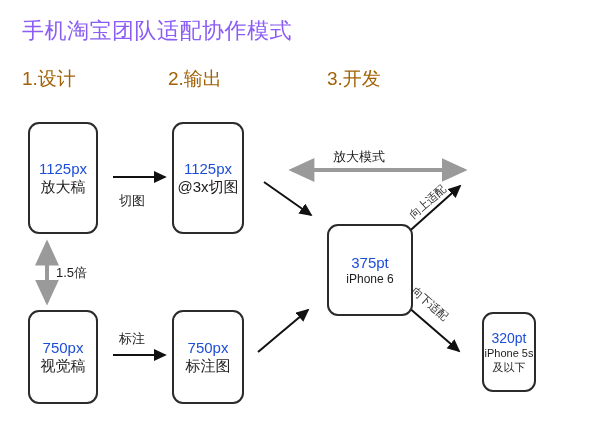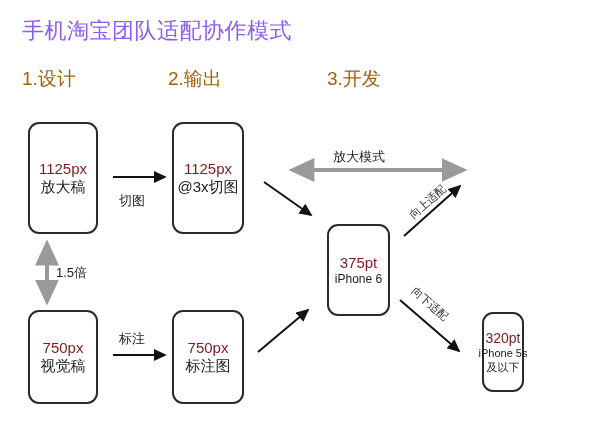--- a/index.html
+++ b/index.html
@@ -37,21 +37,21 @@
     border: 2px solid #2b2b2b;
     border-radius: 11px;
     background: #ffffff;
     display: flex;
     flex-direction: column;
     align-items: center;
     justify-content: center;
     line-height: 1.22;
   }
   .phone .num {
-    color: #7f1d1d;
+    color: #1d4ed8;
     font-size: 15px;
     white-space: nowrap;
   }
   .phone .cap {
     color: #1c1c1c;
     font-size: 15px;
     white-space: nowrap;
   }
   .phone.small .num { font-size: 14px; }
   .phone.small .cap { font-size: 11px; }
@@ -136,27 +136,27 @@
   <div class="phone" style="left:172px; top:122px; width:72px; height:112px;">
     <div class="num">1125px</div>
     <div class="cap">@3x切图</div>
   </div>
 
   <div class="phone" style="left:172px; top:310px; width:72px; height:94px;">
     <div class="num">750px</div>
     <div class="cap">标注图</div>
   </div>
 
-  <div class="phone mid" style="left:327px; top:224px; width:63px; height:92px;">
+  <div class="phone mid" style="left:327px; top:224px; width:86px; height:92px;">
     <div class="num">375pt</div>
     <div class="cap">iPhone 6</div>
   </div>
 
 
-  <div class="phone small" style="left:482px; top:312px; width:42px; height:80px;">
+  <div class="phone small" style="left:482px; top:312px; width:54px; height:80px;">
     <div class="num">320pt</div>
     <div class="cap">iPhone 5s</div>
     <div class="cap">及以下</div>
   </div>
 
   <div class="edge-label" style="left:119px; top:152px;margin-top:40px;">切图</div>
   <div class="edge-label" style="left:119px; top:330px;">标注</div>
   <div class="edge-label" style="left:56px; top:264px;">1.5倍</div>
   <div class="edge-label" style="left:333px; top:148px;">放大模式</div>
 

